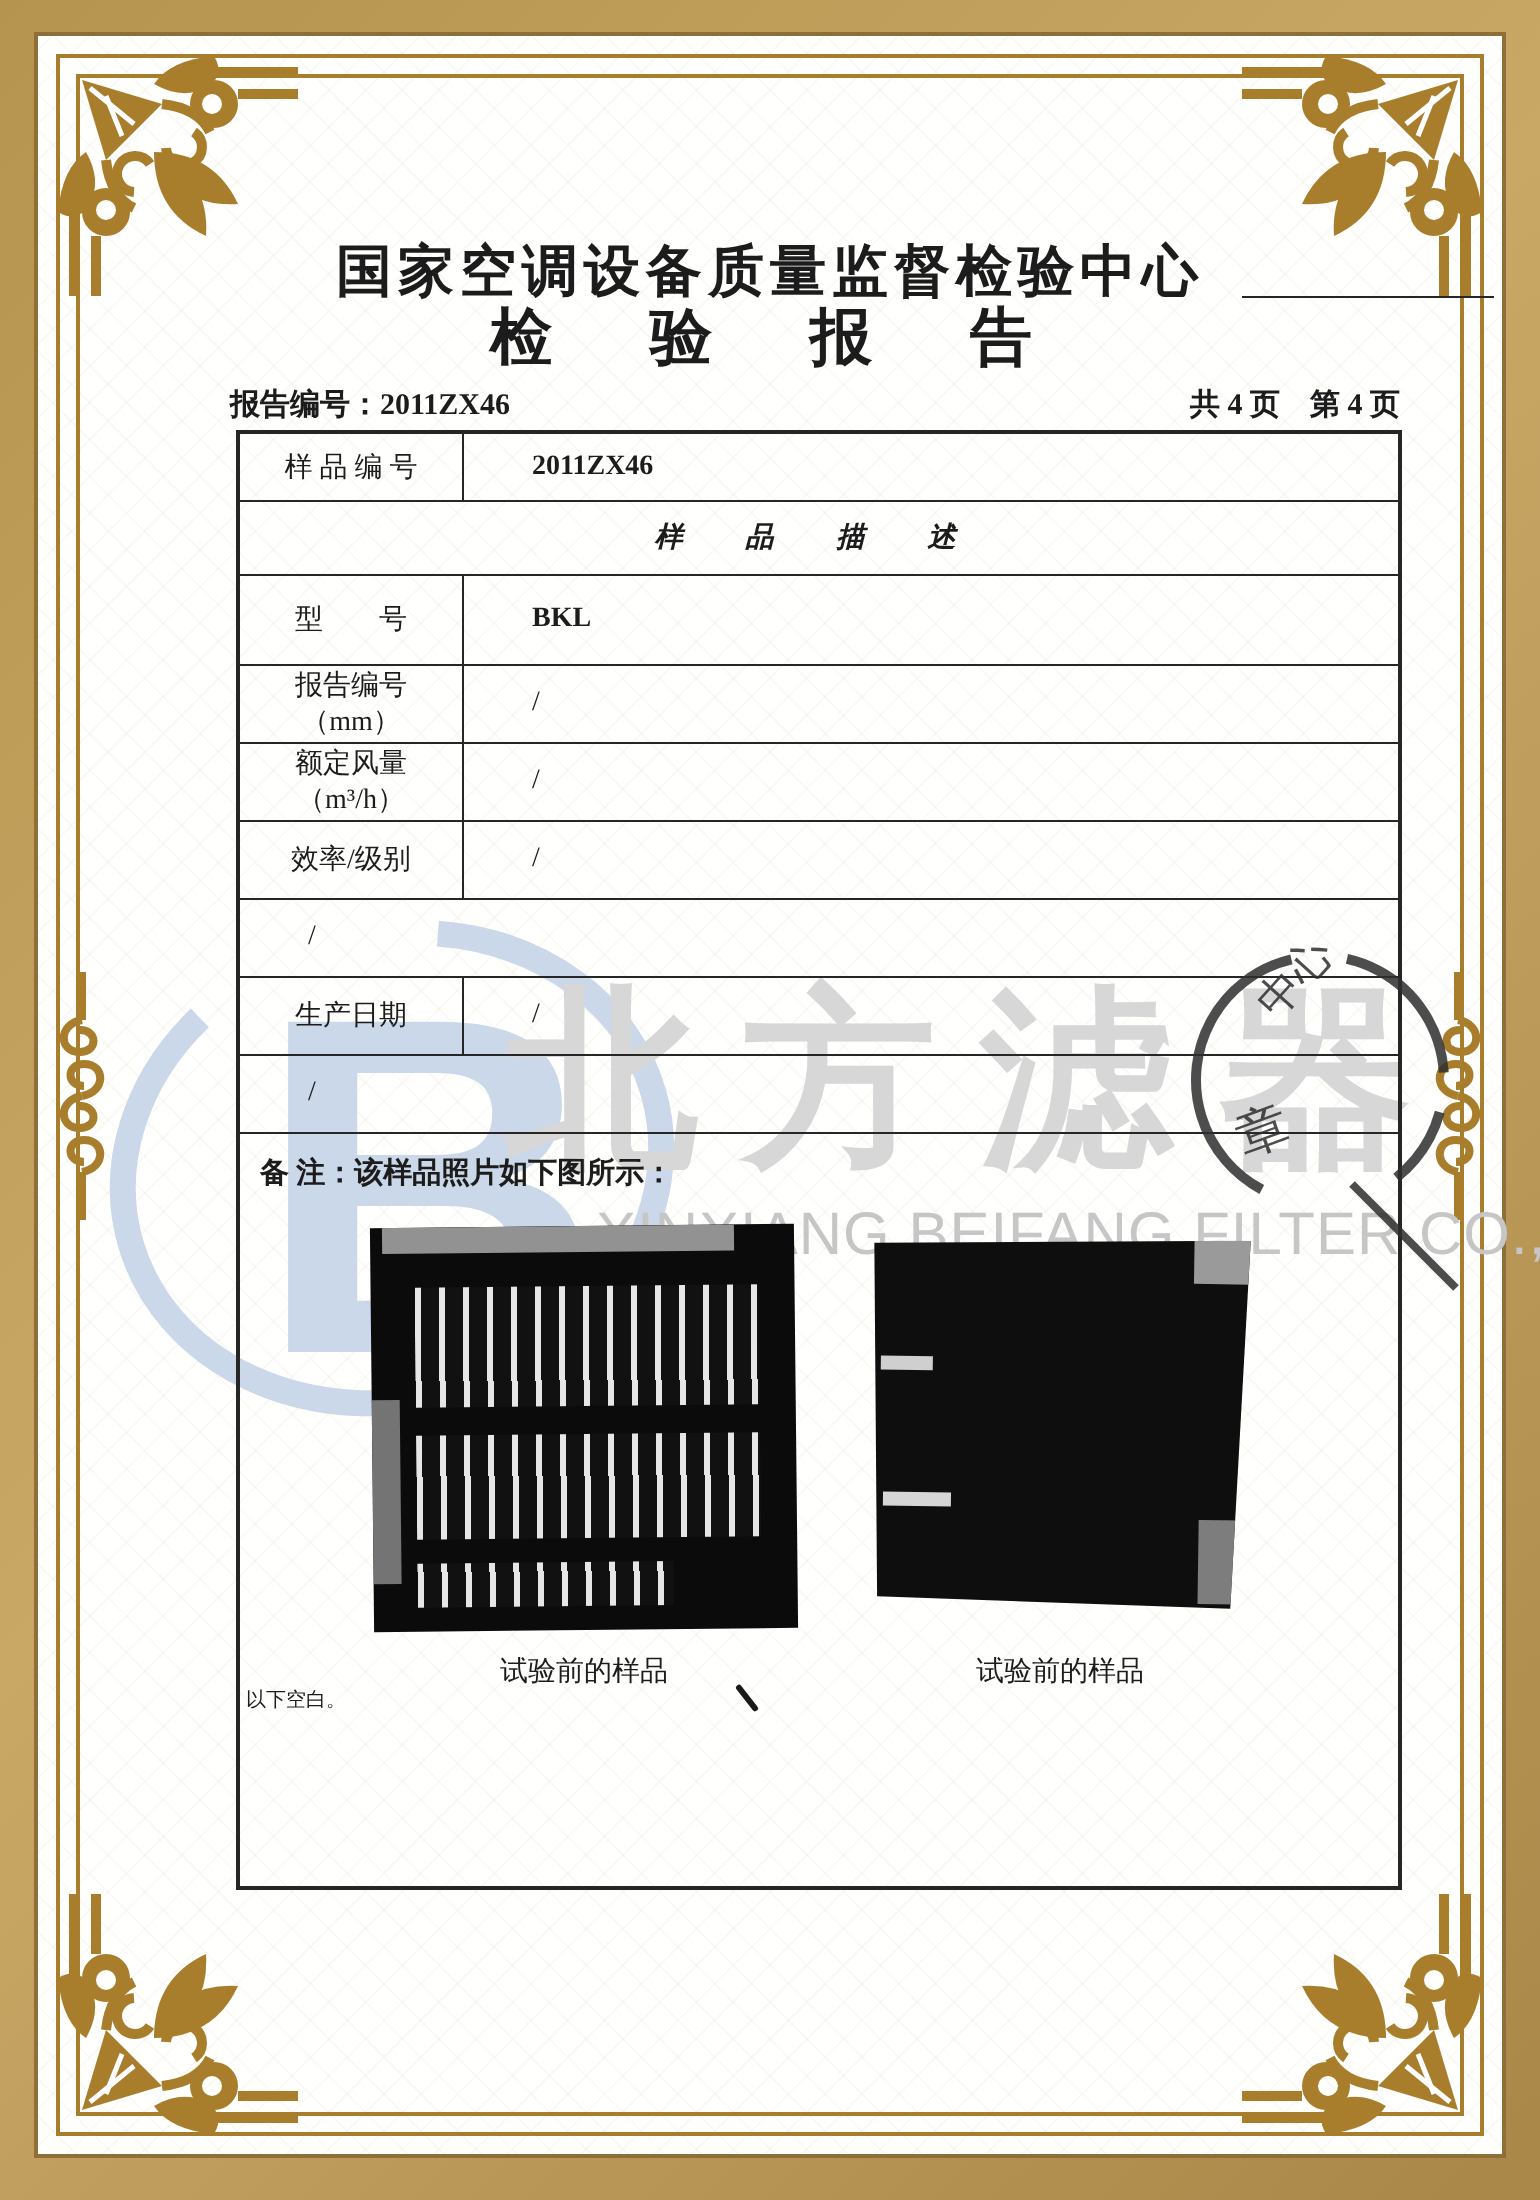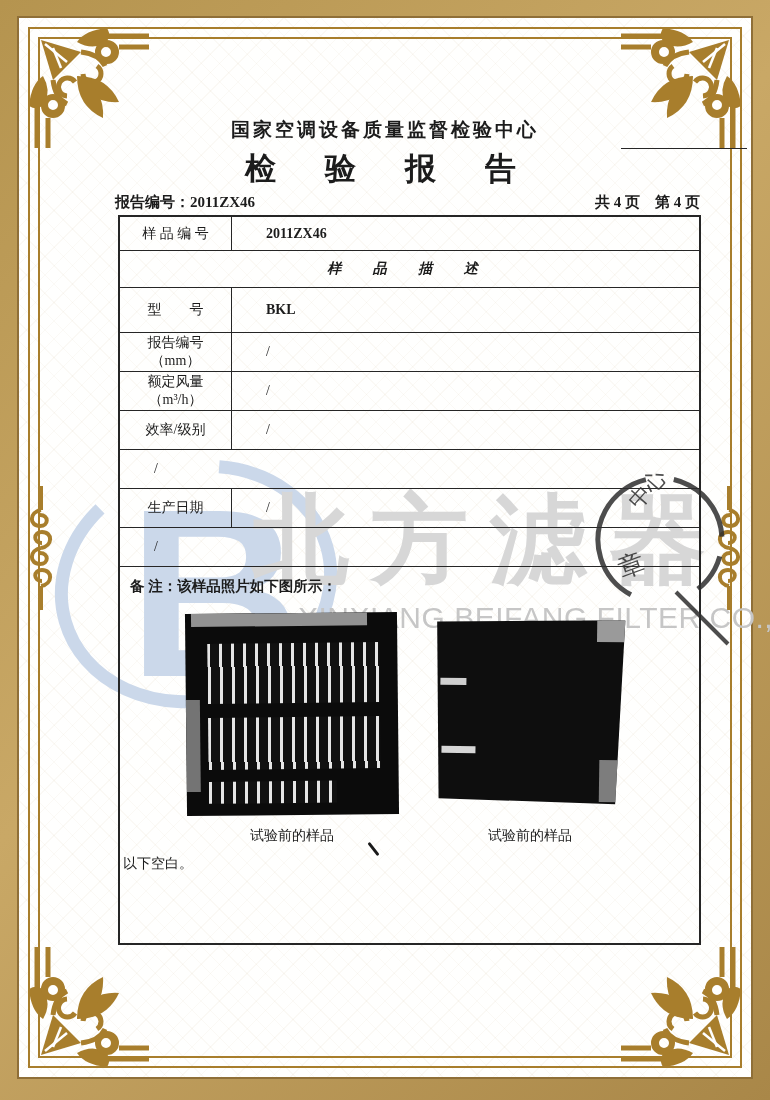--- a/index.html
+++ b/index.html
@@ -27,21 +27,21 @@
   .watermarks{position:absolute;inset:0;z-index:1;pointer-events:none;}
   .wm-logo{position:absolute;left:46px;top:438px;width:300px;height:292px;}
   .wm-cn{position:absolute;left:252px;top:488px;font-size:97px;font-weight:700;
          letter-spacing:22px;color:#d7d7d7;white-space:nowrap;line-height:1.1;}
   .wm-en{position:absolute;left:298px;top:601px;font-size:30px;color:#c6c6c6;
          font-family:"Liberation Sans",sans-serif;letter-spacing:0.5px;white-space:nowrap;}
 
   
   .content{position:absolute;inset:0;z-index:2;color:#1c1c1c;}
   .org-title{position:absolute;top:117px;left:0;right:0;text-align:center;
-             font-size:19px;font-weight:700;letter-spacing:3px;}
+             font-size:28px;font-weight:700;letter-spacing:3px;}
   .doc-title{position:absolute;top:148px;left:0;right:0;text-align:center;
              font-size:31px;font-weight:700;letter-spacing:9px;}
   .report-line{position:absolute;left:115px;right:70px;top:193px;display:flex;
                justify-content:space-between;align-items:baseline;font-size:15px;font-weight:700;}
 
   .rtable{position:absolute;left:118px;top:215px;width:579px;border:2px solid #262626;
           font-size:14px;background:transparent;}
   .tr{display:flex;border-bottom:1.5px solid #262626;align-items:stretch;}
   .tr:last-child{border-bottom:none;}
   .th{width:112px;border-right:1.5px solid #262626;display:flex;align-items:center;
@@ -69,21 +69,21 @@
   .pr-tr{position:absolute;right:0;top:0;width:30px;height:22px;background:#9a9a9a;}
   .pr-dash1{position:absolute;left:6px;top:60px;width:26px;height:7px;background:#cfcfcf;}
   .pr-dash2{position:absolute;left:8px;top:128px;width:34px;height:7px;background:#d6d6d6;}
   .pr-br{position:absolute;right:2px;bottom:4px;width:24px;height:42px;background:#8a8a8a;opacity:.9;}
 
   .caption{position:absolute;text-align:center;font-size:14px;}
   .cap-left{left:66px;top:260px;width:212px;}
   .cap-right{left:314px;top:260px;width:192px;}
   .tick-mark{position:absolute;left:252px;top:274px;width:3px;height:16px;background:#1a1a1a;
              transform:rotate(-38deg);border-radius:2px;}
-  .blank-note{position:absolute;left:3px;top:288px;font-size:14px;}
+  .blank-note{position:absolute;left:3px;top:276px;font-size:10px;}
 
   .stamp{position:absolute;left:578px;top:462px;width:160px;height:160px;z-index:3;
          opacity:.85;overflow:visible;}
 </style>
 </head>
 <body>
 
 <div class="page">
   <div class="paper">
 

